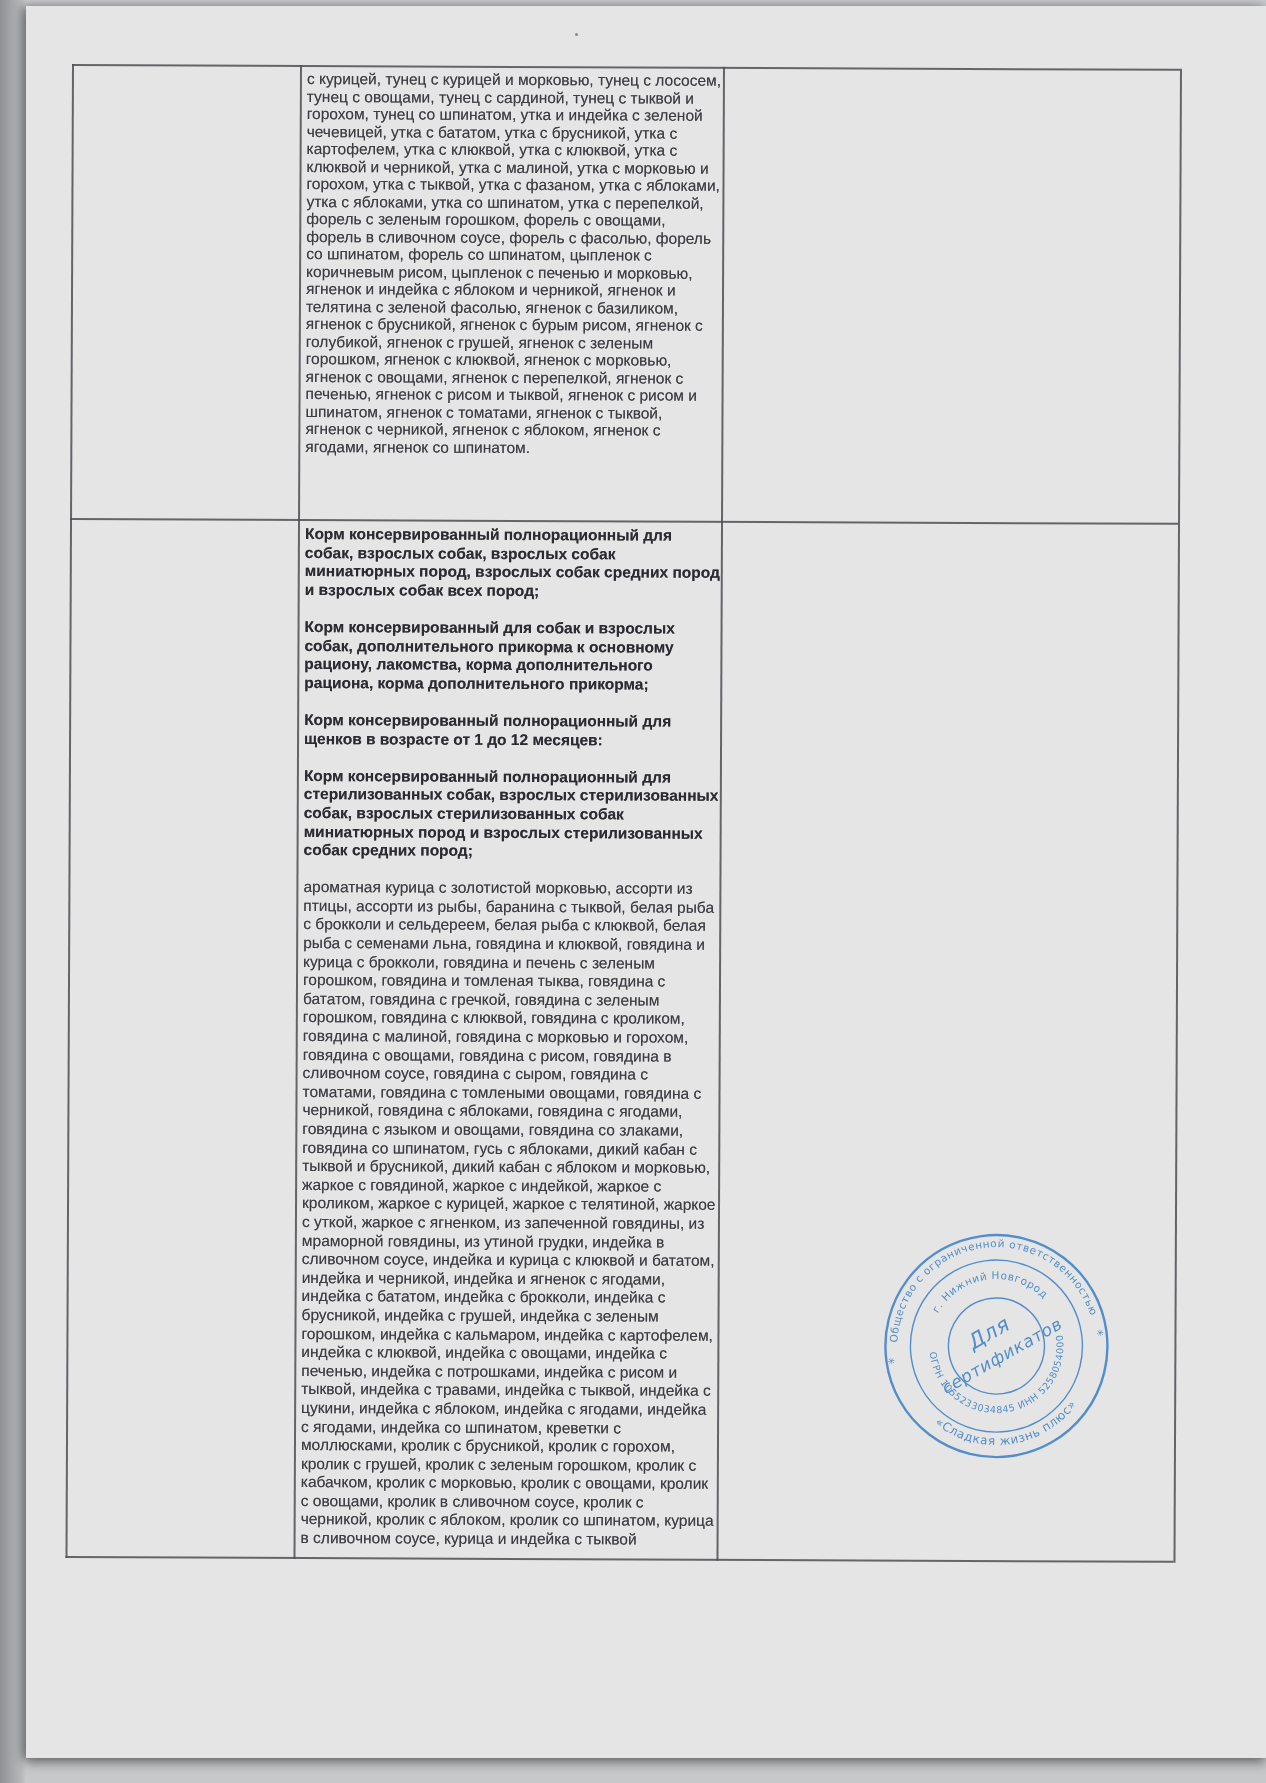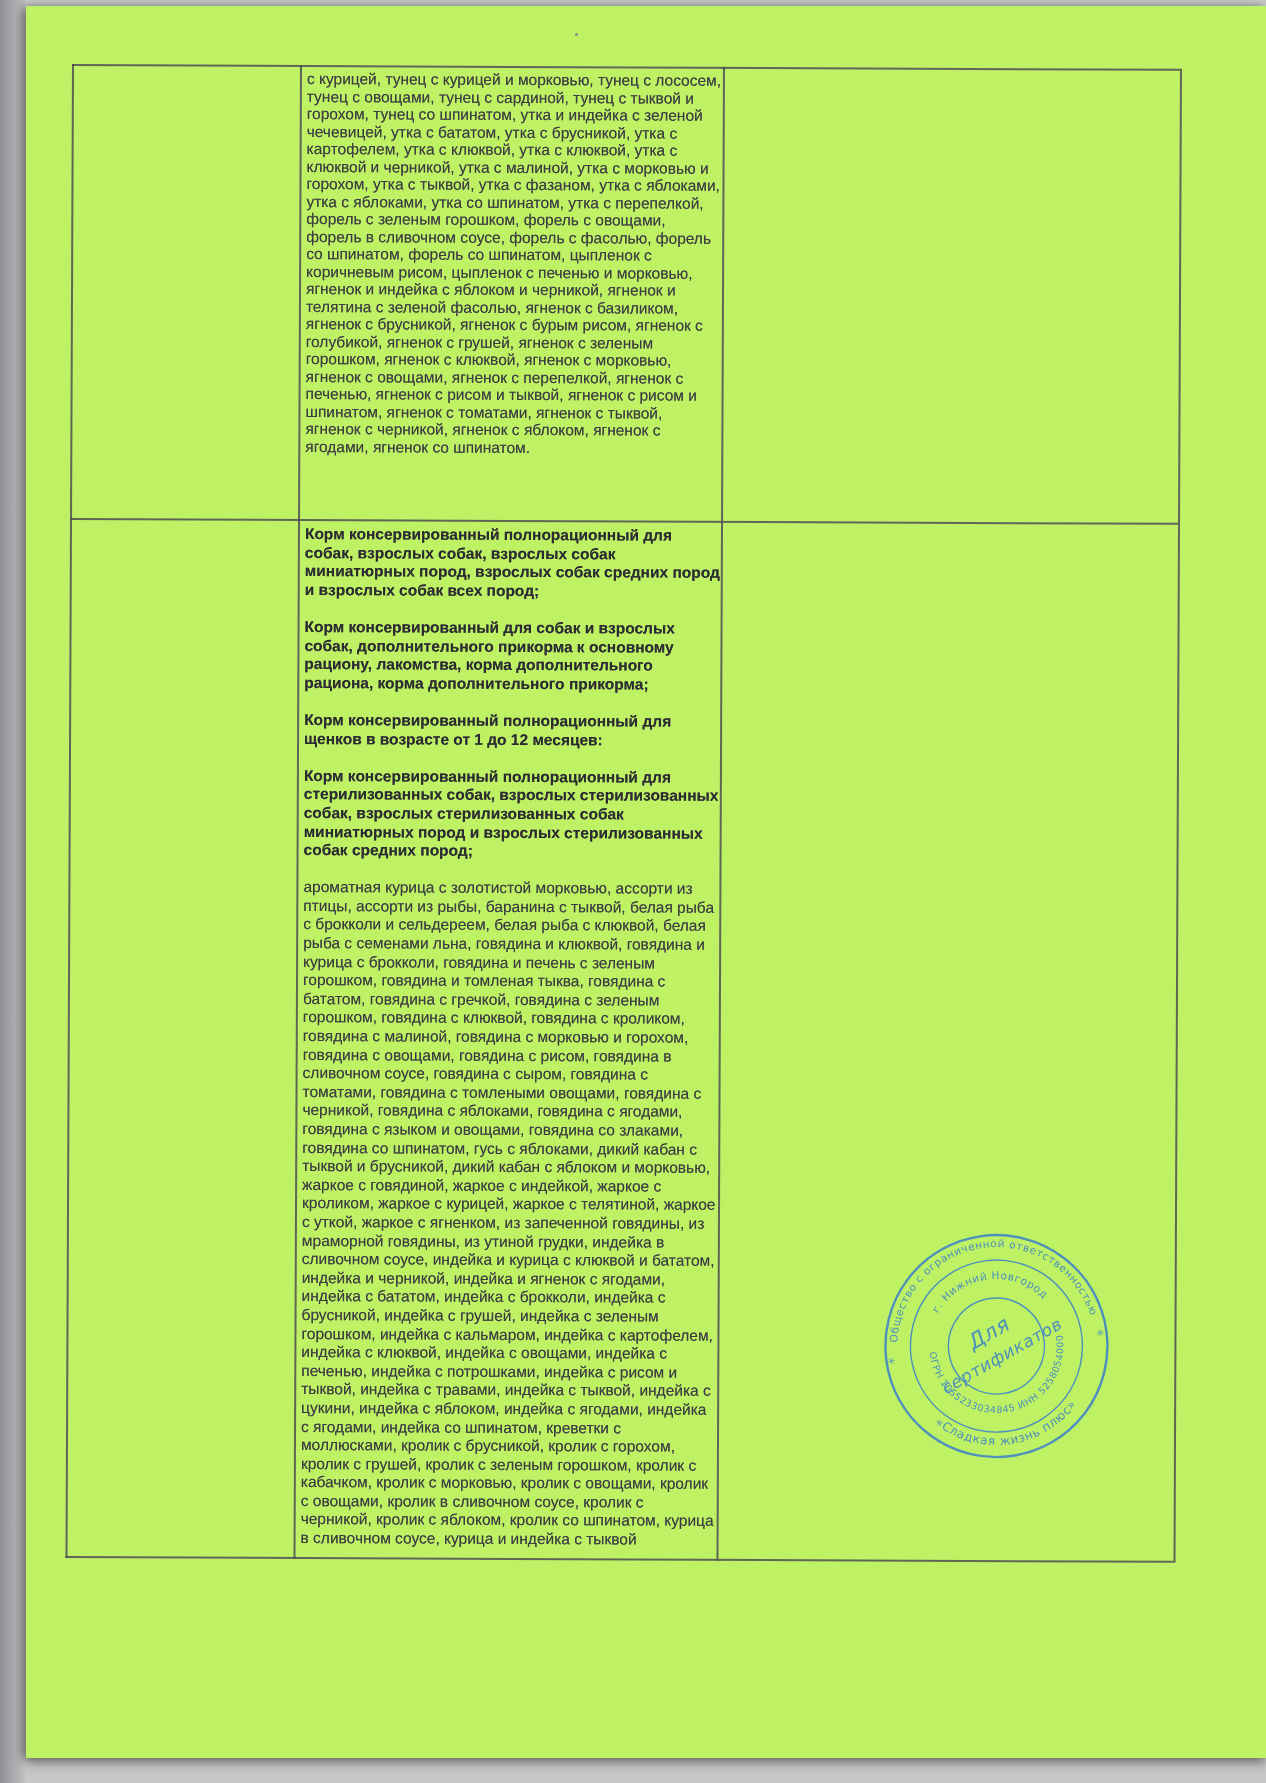--- a/index.html
+++ b/index.html
@@ -5,21 +5,21 @@
   * { margin:0; padding:0; box-sizing:border-box; }
   html,body { width:1266px; height:1783px; }
   body {
     position:relative;
     background:linear-gradient(90deg,#8f9093 0px,#b9babc 22px,#c7c8ca 26px);
     font-family:"Liberation Sans", sans-serif;
     overflow:hidden;
   }
   .page {
     position:absolute; left:26px; top:6px; width:1240px; height:1752px;
-    background:#bef264;
+    background:#e5e5e5;
     box-shadow:-4px 0 9px rgba(0,0,0,.35), 0 6px 10px rgba(0,0,0,.3);
   }
   .content {
     position:absolute; inset:0;
     transform:rotate(0.25deg);
     transform-origin:40px 60px;
   }
   .hline { position:absolute; left:46px; width:1108px; height:2px; background:#4e4e54; opacity:.85; }
   .vline { position:absolute; top:58px; width:2px; height:1494px; background:#4e4e54; opacity:.85; }
   .cell { position:absolute; left:281px; width:416px; color:#3c3c42; }

